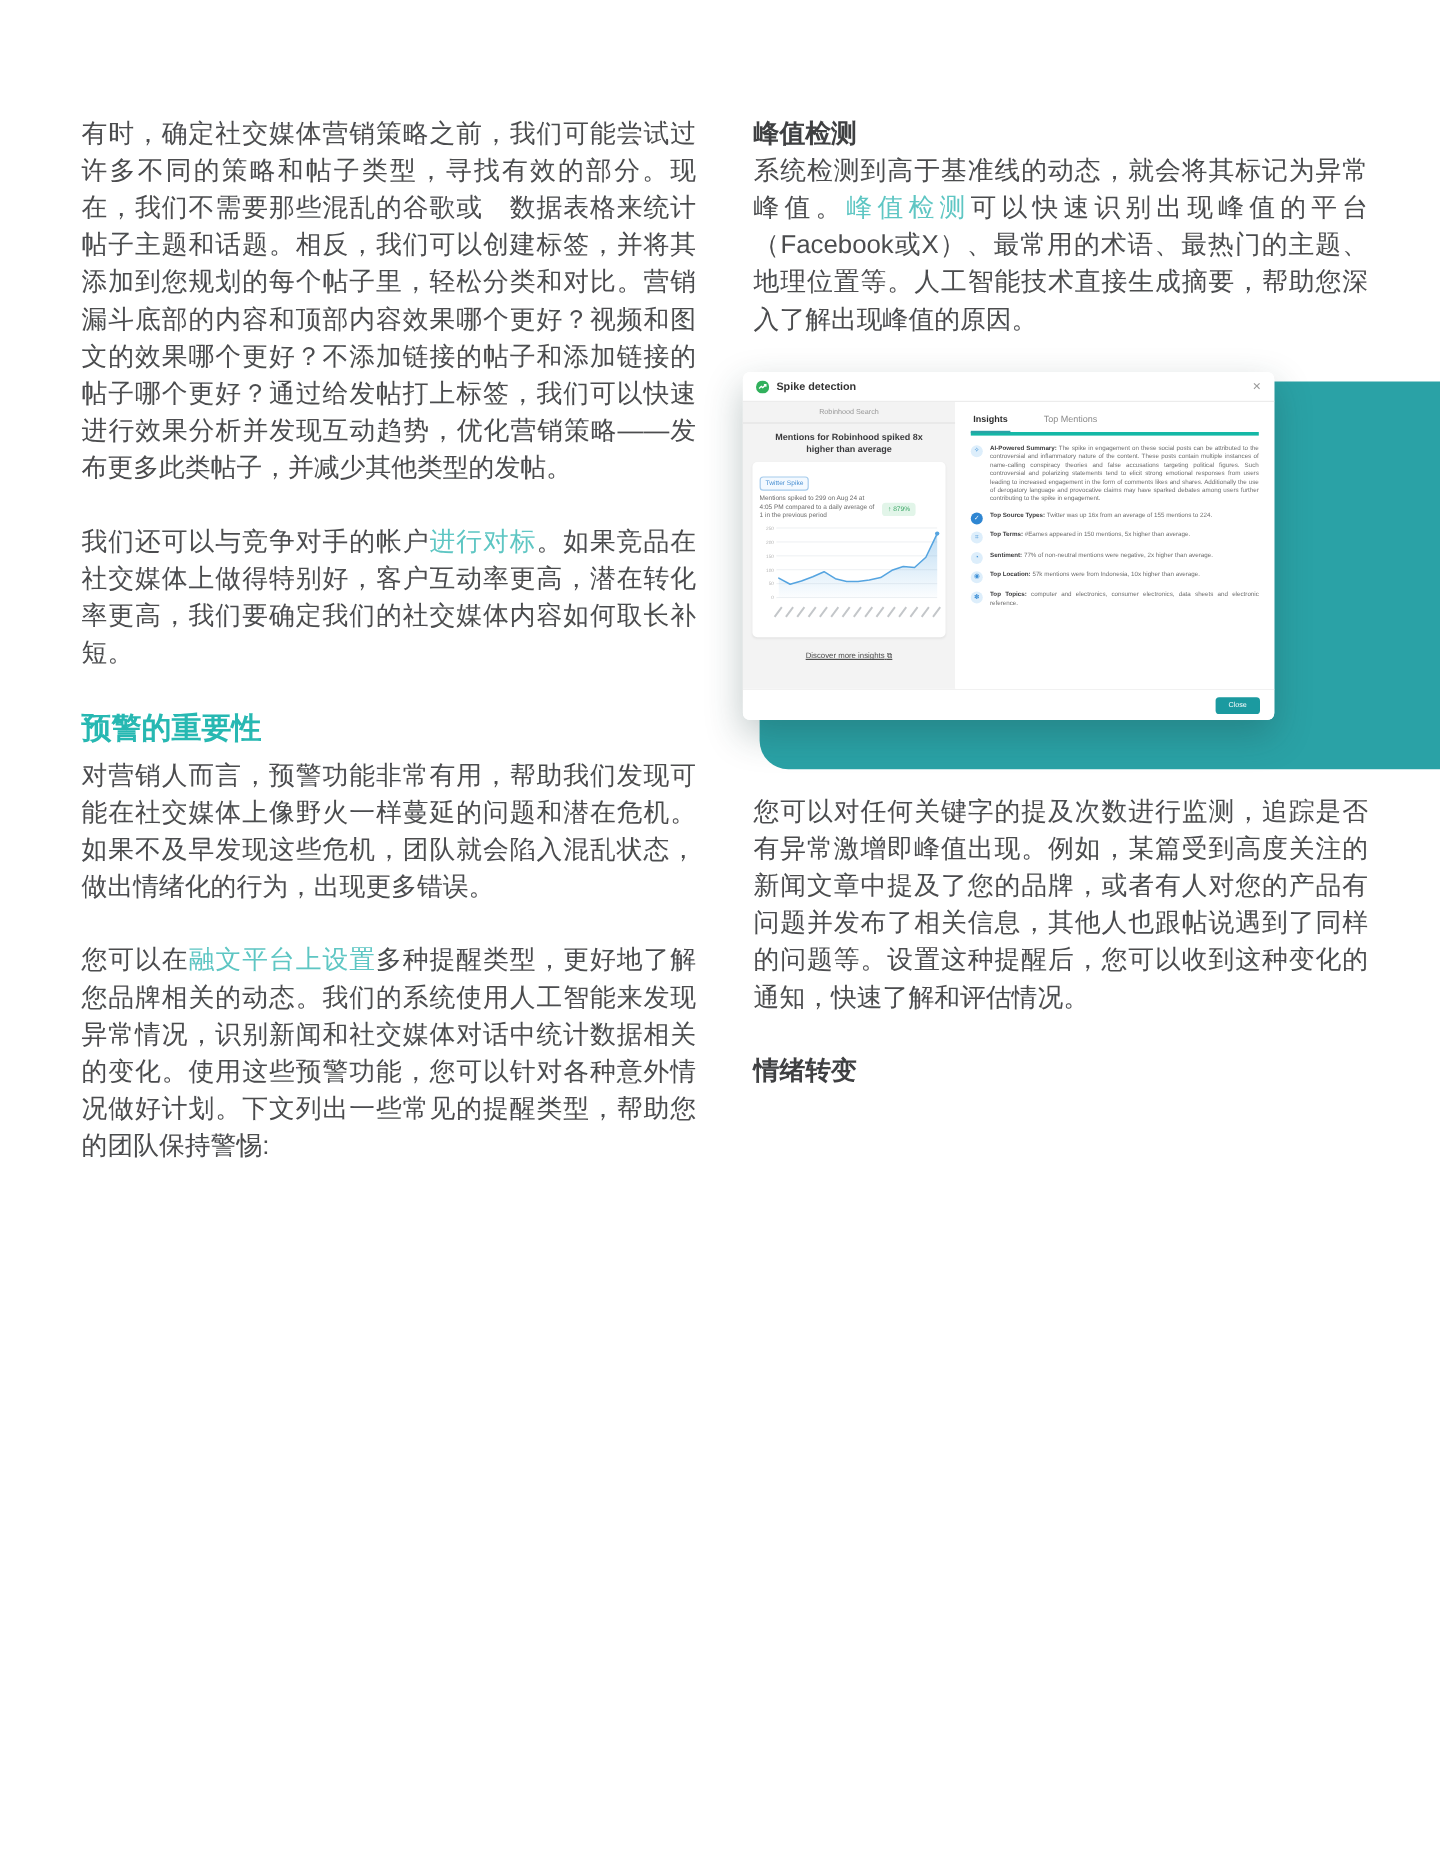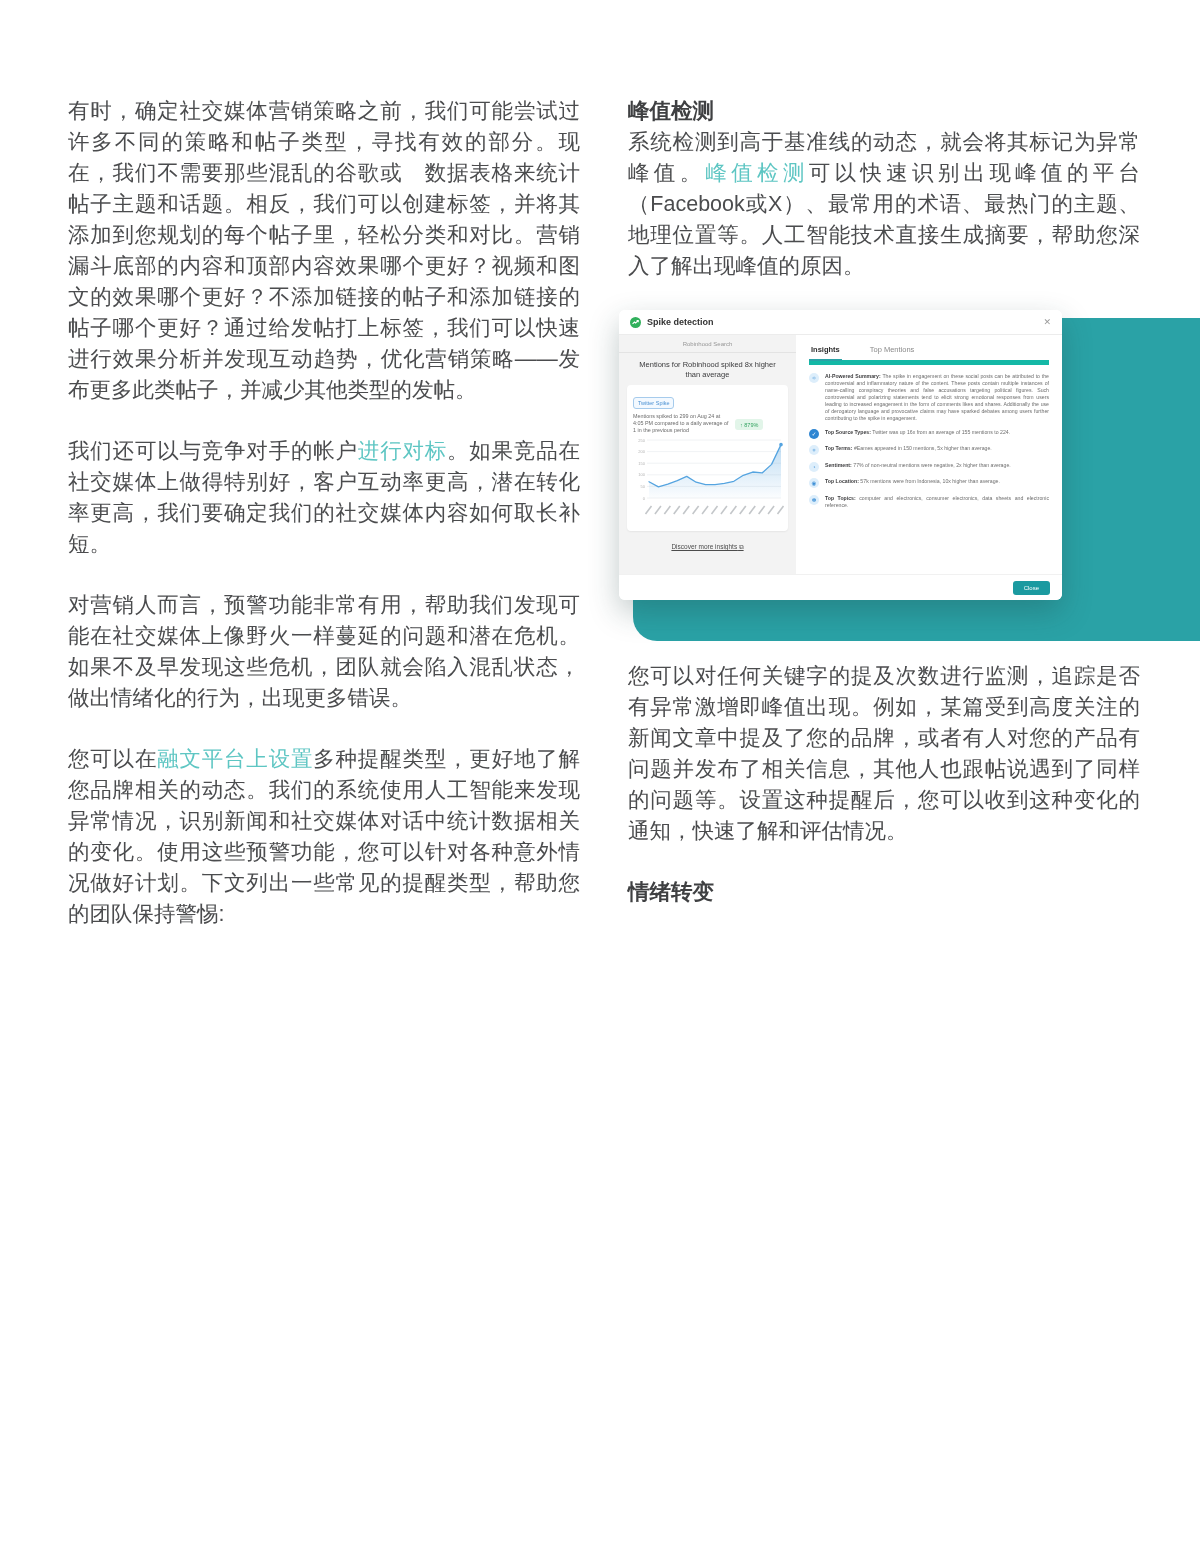--- a/index.html
+++ b/index.html
@@ -17,33 +17,33 @@
   
   .modal{position:absolute;left:619px;top:310px;width:443px;height:290px;background:#fff;
          border-radius:6px;box-shadow:0 12px 30px rgba(30,60,60,0.28);overflow:hidden;}
   .modal-header{height:24px;display:flex;align-items:center;gap:6px;padding:0 11px;background:#fff;
                 border-bottom:1px solid #ececec;}
   .modal-title{font-size:9px;font-weight:bold;color:#333;}
   .modal-close{margin-left:auto;font-size:9px;color:#9a9a9a;cursor:pointer;}
   .modal-body{display:flex;height:239px;}
   .panel-left{width:177px;background:#f3f3f3;text-align:center;box-sizing:border-box;}
   .search-name{font-size:6px;color:#979797;padding:6px 0 5px;border-bottom:1px solid #e3e3e3;}
-  .headline{font-size:7.5px;line-height:9.5px;font-weight:normal;color:#3a3a3c;margin:7px 16px 6px;}
+  .headline{font-size:7.5px;line-height:9.5px;font-weight:bold;color:#3a3a3c;margin:7px 16px 6px;}
   .mini-card{background:#fff;border-radius:4px;margin:2px 8px 0;padding:6px 6px 2px;text-align:left;
              box-shadow:0 1px 2px rgba(0,0,0,0.06);height:146px;box-sizing:border-box;}
   .badge-blue{display:inline-block;font-size:5.5px;color:#4a90d2;border:1px solid #a6cbec;
               background:#f3f9ff;border-radius:3px;padding:2px 4px;margin-bottom:4px;}
   .desc-row{display:flex;align-items:flex-start;gap:4px;}
   .desc-text{font-size:5.4px;line-height:7px;color:#6b6b6b;width:98px;}
   .pill-green{font-size:5.5px;color:#34a361;background:#e2f5e9;border-radius:3px;padding:2.5px 5px;
               margin-top:6px;white-space:nowrap;}
   .discover{display:inline-block;margin-top:12px;font-size:6.5px;color:#4c4c4c;
             text-decoration:underline;}
   .panel-right{flex:1;background:#fff;padding:6px 13px 0;box-sizing:border-box;overflow:hidden;}
-  .tabs{display:flex;gap:26px;border-bottom:5px solid #14b8a6;}
+  .tabs{display:flex;gap:26px;border-bottom:3px solid #14b8a6;}
   .tab{font-size:7.5px;padding:4px 2px 5px;color:#8a8a8a;}
   .tab.active{font-weight:bold;color:#2e2e2e;border-bottom:2px solid #2aa2a6;margin-bottom:-1px;}
   .insights{margin-top:8px;display:flex;flex-direction:column;gap:6.5px;}
   .insight{display:flex;gap:6px;align-items:flex-start;}
   .ins-icon{width:10px;height:10px;border-radius:50%;background:#ddeefb;color:#3d8fd6;font-size:5.5px;
             line-height:10px;text-align:center;flex-shrink:0;}
   .ins-icon.solid{background:#2f86d2;color:#fff;}
   .ins-text{font-size:5.2px;line-height:7px;color:#6e6e6e;text-align:justify;}
   .ins-text b{color:#3c3c3e;}
   .modal-footer{height:26px;display:flex;align-items:center;justify-content:flex-end;
@@ -58,20 +58,21 @@
   .brand-text{font-size:25px;color:#1d2633;font-weight:500;letter-spacing:0.3px;}
 </style>
 </head>
 <body>
 
 <div class="page">
 
   <div class="col" style="left:68px;top:96px;">
     <p class="body-text">有时，确定社交媒体营销策略之前，我们可能尝试过许多不同的策略和帖子类型，寻找有效的部分。现在，我们不需要那些混乱的谷歌或　数据表格来统计帖子主题和话题。相反，我们可以创建标签，并将其添加到您规划的每个帖子里，轻松分类和对比。营销漏斗底部的内容和顶部内容效果哪个更好？视频和图文的效果哪个更好？不添加链接的帖子和添加链接的帖子哪个更好？通过给发帖打上标签，我们可以快速进行效果分析并发现互动趋势，优化营销策略——发布更多此类帖子，并减少其他类型的发帖。</p>
     <p class="body-text"><span>我们还可以与竞争对手的帐户</span><span class="link">进行对标</span><span>。如果竞品在社交媒体上做得特别好，客户互动率更高，潜在转化率更高，我们要确定我们的社交媒体内容如何取长补短。</span></p>
+    <h2 class="h-teal">预警的重要性</h2>
     <p class="body-text">对营销人而言，预警功能非常有用，帮助我们发现可能在社交媒体上像野火一样蔓延的问题和潜在危机。如果不及早发现这些危机，团队就会陷入混乱状态，做出情绪化的行为，出现更多错误。</p>
     <p class="body-text"><span>您可以在</span><span class="link">融文平台上设置</span><span>多种提醒类型，更好地了解您品牌相关的动态。我们的系统使用人工智能来发现异常情况，识别新闻和社交媒体对话中统计数据相关的变化。使用这些预警功能，您可以针对各种意外情况做好计划。下文列出一些常见的提醒类型，帮助您的团队保持警惕:</span></p>
   </div>
 
   <div class="col" style="left:628px;top:96px;">
     <h3 class="h-dark">峰值检测</h3>
     <p class="body-text"><span>系统检测到高于基准线的动态，就会将其标记为异常峰值。</span><span class="link">峰值检测</span><span>可以快速识别出现峰值的平台（Facebook或X）、最常用的术语、最热门的主题、地理位置等。人工智能技术直接生成摘要，帮助您深入了解出现峰值的原因。</span></p>
   </div>
 
   <div class="teal-rect"></div>

